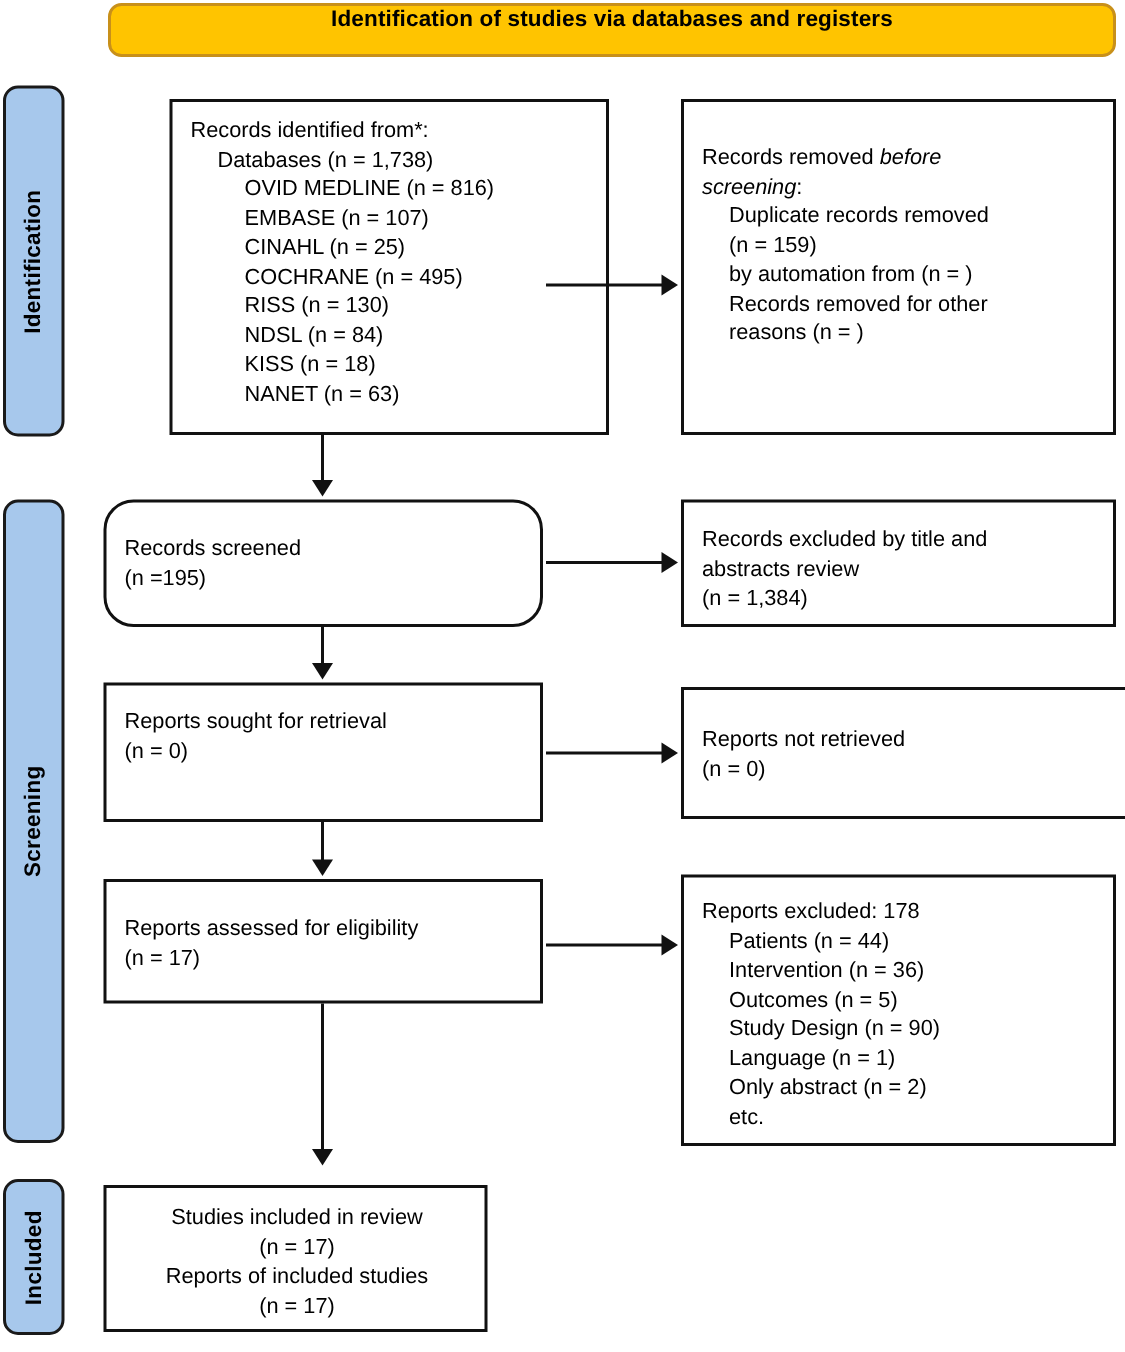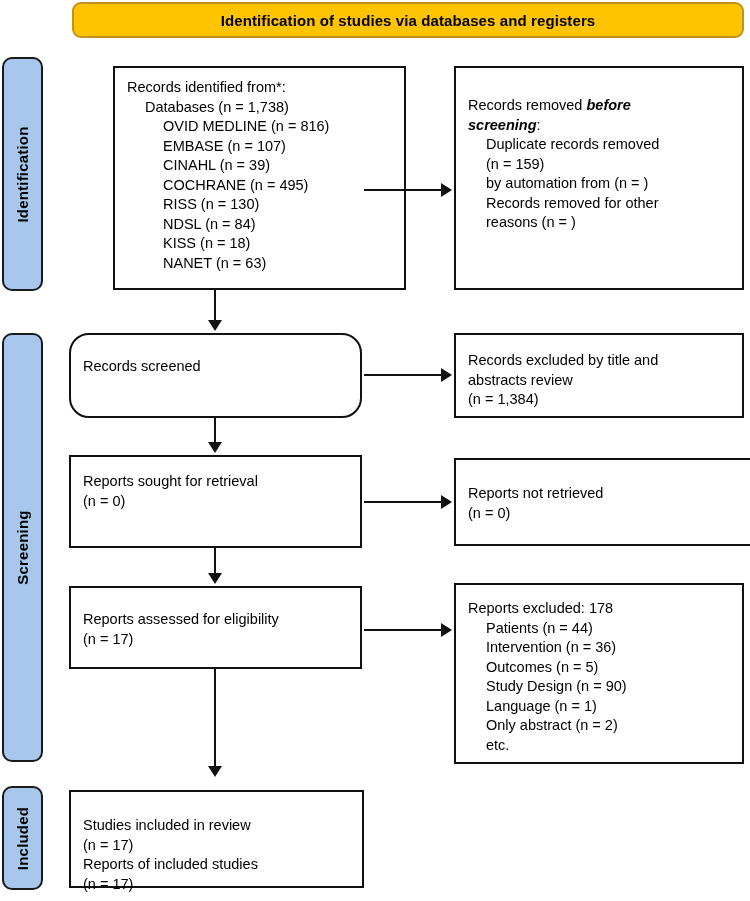--- a/index.html
+++ b/index.html
@@ -24,21 +24,21 @@
     position: absolute;
     left: 72px;
     top: 2px;
     width: 672px;
     height: 36px;
     background: #ffc400;
     border: 2px solid #c8901a;
     border-radius: 9px;
     box-sizing: border-box;
     display: flex;
-    align-items: center;
+    align-items: flex-start;
     justify-content: center;
   }
   .phase-banner-label {
     font-size: 15px;
     font-weight: bold;
     color: #000000;
     letter-spacing: 0.1px;
     white-space: nowrap;
   }
 
@@ -76,32 +76,32 @@
     padding: 10px 10px 8px 12px;
   }
   .flow-box .line {
     font-size: 14.5px;
     line-height: 19.5px;
     color: #000000;
     white-space: pre;
   }
   .flow-box .line.indent1 { padding-left: 18px; }
   .flow-box .line.indent2 { padding-left: 36px; }
-  .flow-box .line em { font-style: italic; font-weight: bold; }
+  .flow-box .line em { font-style: italic; }
 
   
   #box-records-identified   { left: 69px;  top: 66px;  width: 293px; height: 224px; margin-left: 44px; }
   #box-records-removed      { left: 454px; top: 66px;  width: 290px; height: 224px; }
   #box-records-screened     { left: 69px;  top: 333px; width: 293px; height: 85px;  padding-top: 22px; border-radius: 20px; }
   #box-records-excluded     { left: 454px; top: 333px; width: 290px; height: 85px;  padding-top: 16px; }
   #box-reports-sought       { left: 69px;  top: 455px; width: 293px; height: 93px;  padding-top: 15px; }
   #box-reports-not-retrieved{ left: 454px; top: 458px; width: 300px; height: 88px;  padding-top: 24px; }
   #box-reports-assessed     { left: 69px;  top: 586px; width: 293px; height: 83px;  padding-top: 22px; }
   #box-reports-excluded     { left: 454px; top: 583px; width: 290px; height: 181px; padding-top: 14px; }
-  #box-studies-included     { left: 69px;  top: 790px; width: 295px; height: 98px;  padding-top: 24px; }
+  #box-studies-included     { left: 69px;  top: 790px; width: 256px; height: 98px;  padding-top: 11px; text-align: center; }
 
   
   .conn { position: absolute; }
   .conn-v-line {
     position: absolute;
     width: 2px;
     background: #111111;
   }
   .conn-v-head {
     position: absolute;
@@ -140,21 +140,21 @@
   </div>
   <div class="stage-tab" id="stage-included">
     <span class="stage-tab-label">Included</span>
   </div>
 
   <div class="flow-box" id="box-records-identified">
     <div class="line">Records identified from*:</div>
     <div class="line indent1">Databases (n = 1,738)</div>
     <div class="line indent2">OVID MEDLINE (n = 816)</div>
     <div class="line indent2">EMBASE (n = 107)</div>
-    <div class="line indent2">CINAHL (n = 39)</div>
+    <div class="line indent2">CINAHL (n = 25)</div>
     <div class="line indent2">COCHRANE (n = 495)</div>
     <div class="line indent2">RISS (n = 130)</div>
     <div class="line indent2">NDSL (n = 84)</div>
     <div class="line indent2">KISS (n = 18)</div>
     <div class="line indent2">NANET (n = 63)</div>
   </div>
 
   <div class="flow-box" id="box-records-removed">
     <div style="height:18px"></div>
     <div class="line"><span>Records removed </span><em>before</em></div>
@@ -171,20 +171,21 @@
     <div class="conn-h-head" style="left:441px; top:183px;"></div>
   </div>
 
   <div class="conn">
     <div class="conn-v-line" style="left:214px; top:290px; height:32px;"></div>
     <div class="conn-v-head" style="left:208px; top:320px;"></div>
   </div>
 
   <div class="flow-box" id="box-records-screened">
     <div class="line">Records screened</div>
+    <div class="line">(n =195)</div>
   </div>
 
   <div class="flow-box" id="box-records-excluded">
     <div class="line">Records excluded by title and</div>
     <div class="line">abstracts review</div>
     <div class="line">(n = 1,384)</div>
   </div>
 
   <div class="conn">
     <div class="conn-h-line" style="left:364px; top:374px; width:78px;"></div>

